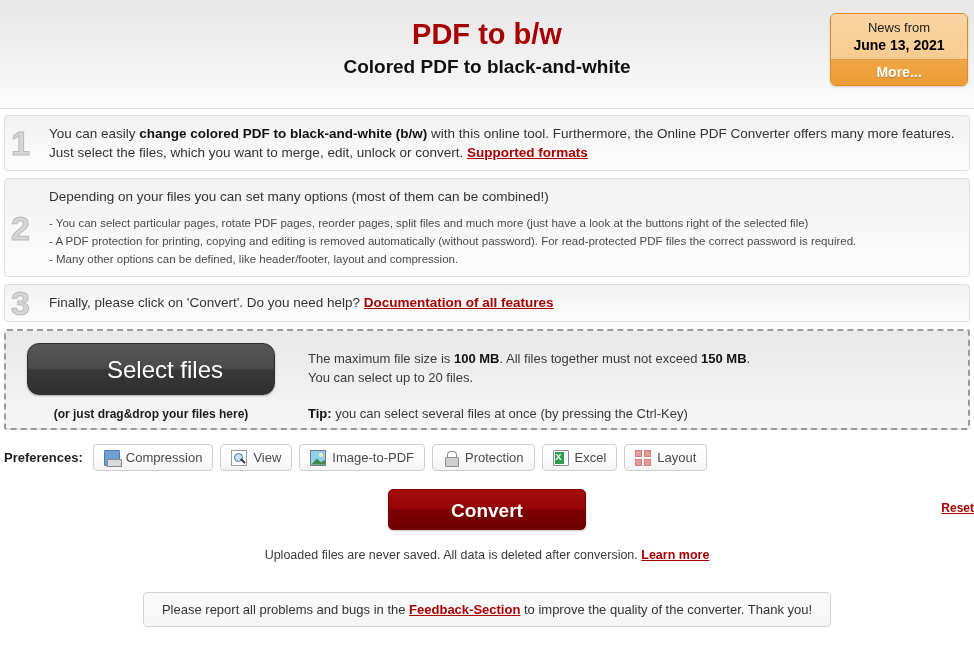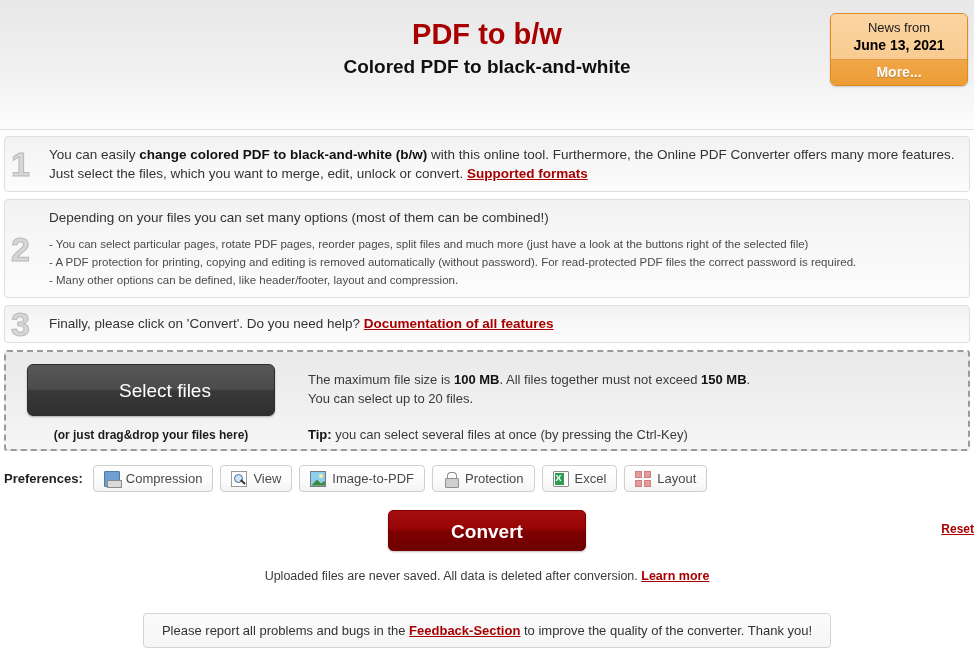--- a/index.html
+++ b/index.html
@@ -8,21 +8,21 @@
     width: 974px; height: 669px;
     background: #ffffff;
     font-family: "Liberation Sans", sans-serif;
     color: #333;
     overflow: hidden;
   }
 
   
   .header {
     position: relative;
-    height: 130px;
+    height: 109px;
     background: linear-gradient(to bottom, #e8e8e8 0%, #eeeeee 40%, #f7f7f7 80%, #fdfdfd 100%);
     border-bottom: 1px solid #dcdcdc;
   }
   .header-titles {
     text-align: center;
     padding-top: 18px;
   }
   .page-title {
     font-size: 29px;
     font-weight: bold;
@@ -129,24 +129,24 @@
     flex: 0 0 262px;
     text-align: center;
   }
   .select-files-btn {
     display: block;
     width: 248px;
     height: 52px;
     line-height: 52px;
     margin: 0 auto;
     border: 1px solid #2e2e2e;
-    border-radius: 6px;
+    border-radius: 12px;
     background: linear-gradient(to bottom, #575757 0%, #4b4b4b 48%, #383838 52%, #2f2f2f 100%);
     color: #ffffff;
-    font-size: 19px;
+    font-size: 24px;
     text-align: center;
     cursor: pointer;
     box-shadow: 0 1px 2px rgba(0,0,0,0.3);
     padding-left: 28px;
   }
   .drag-hint {
     font-size: 12px;
     font-weight: bold;
     color: #1c1c1c;
     margin-top: 12px;

